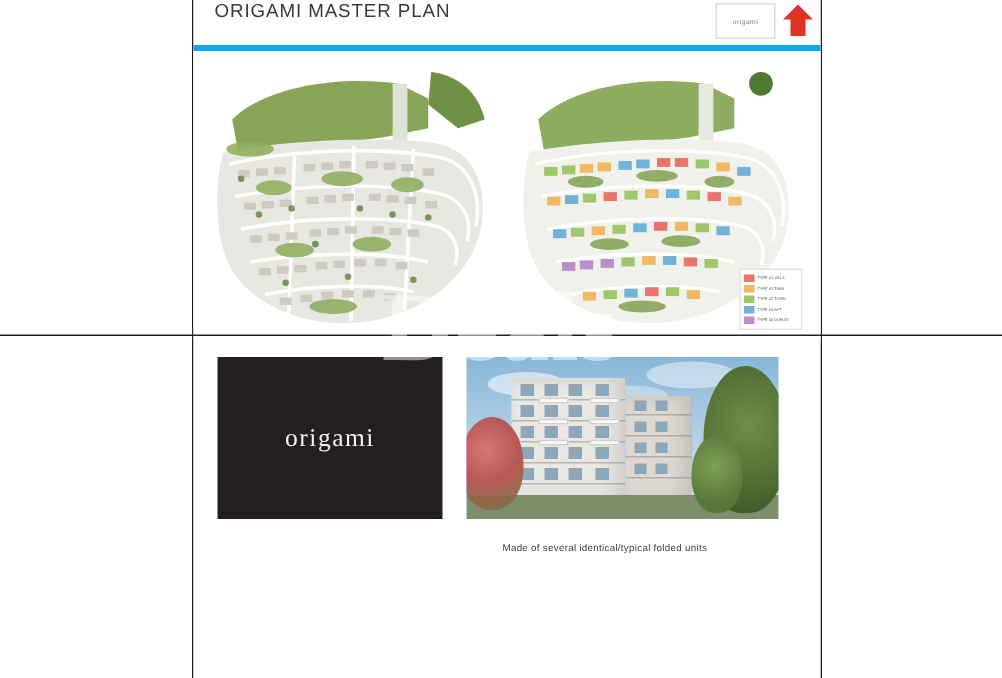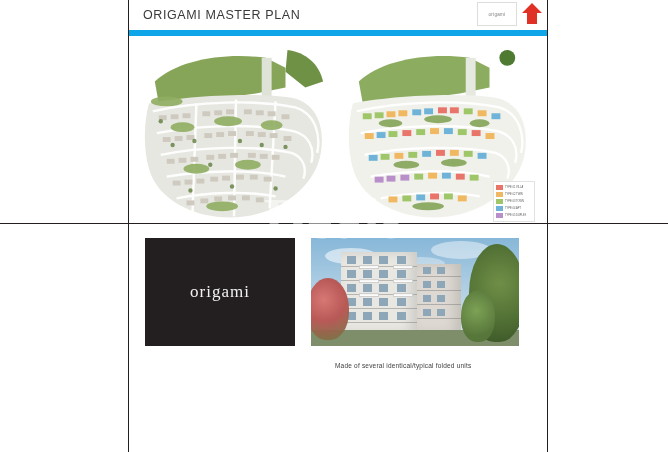--- a/index.html
+++ b/index.html
@@ -62,23 +62,23 @@
     right: 0;
     height: 1px;
     background: #231f20;
   }
   .slide-divider.s1 { top: 223px; left: 0; right: 0; }
 
   
   .slide-header {
     position: relative;
     height: 30px;
-    border-bottom: 6px solid #0ea5e9;
-    display: flex;
-    align-items: center;
+    border-bottom: 4px solid #0ea5e9;
+    display: flex;
+    align-items: flex-start;
   }
   .slide-title {
     font-size: 12.5px;
     color: #3a3a3a;
     letter-spacing: 0.6px;
     padding-left: 14px;
     white-space: nowrap;
     font-weight: 400;
   }
   .slide-title.serif-ish {
@@ -261,21 +261,21 @@
     font-size: 108px;
     font-weight: bold;
     color: rgba(255,255,255,0.55);
     letter-spacing: 2px;
     line-height: 0.85;
     font-family: "Liberation Serif", serif;
     text-shadow: 0 1px 0 rgba(0,0,0,0.06);
     margin-top: -6px;
   }
   .wm-sub {
-    font-size: 58px;
+    font-size: 66px;
     font-weight: bold;
     color: rgba(255,255,255,0.5);
     letter-spacing: 1px;
     line-height: 0.85;
     font-family: "Liberation Serif", serif;
     margin-top: -14px;
   }
 </style>
 </head>
 <body>

